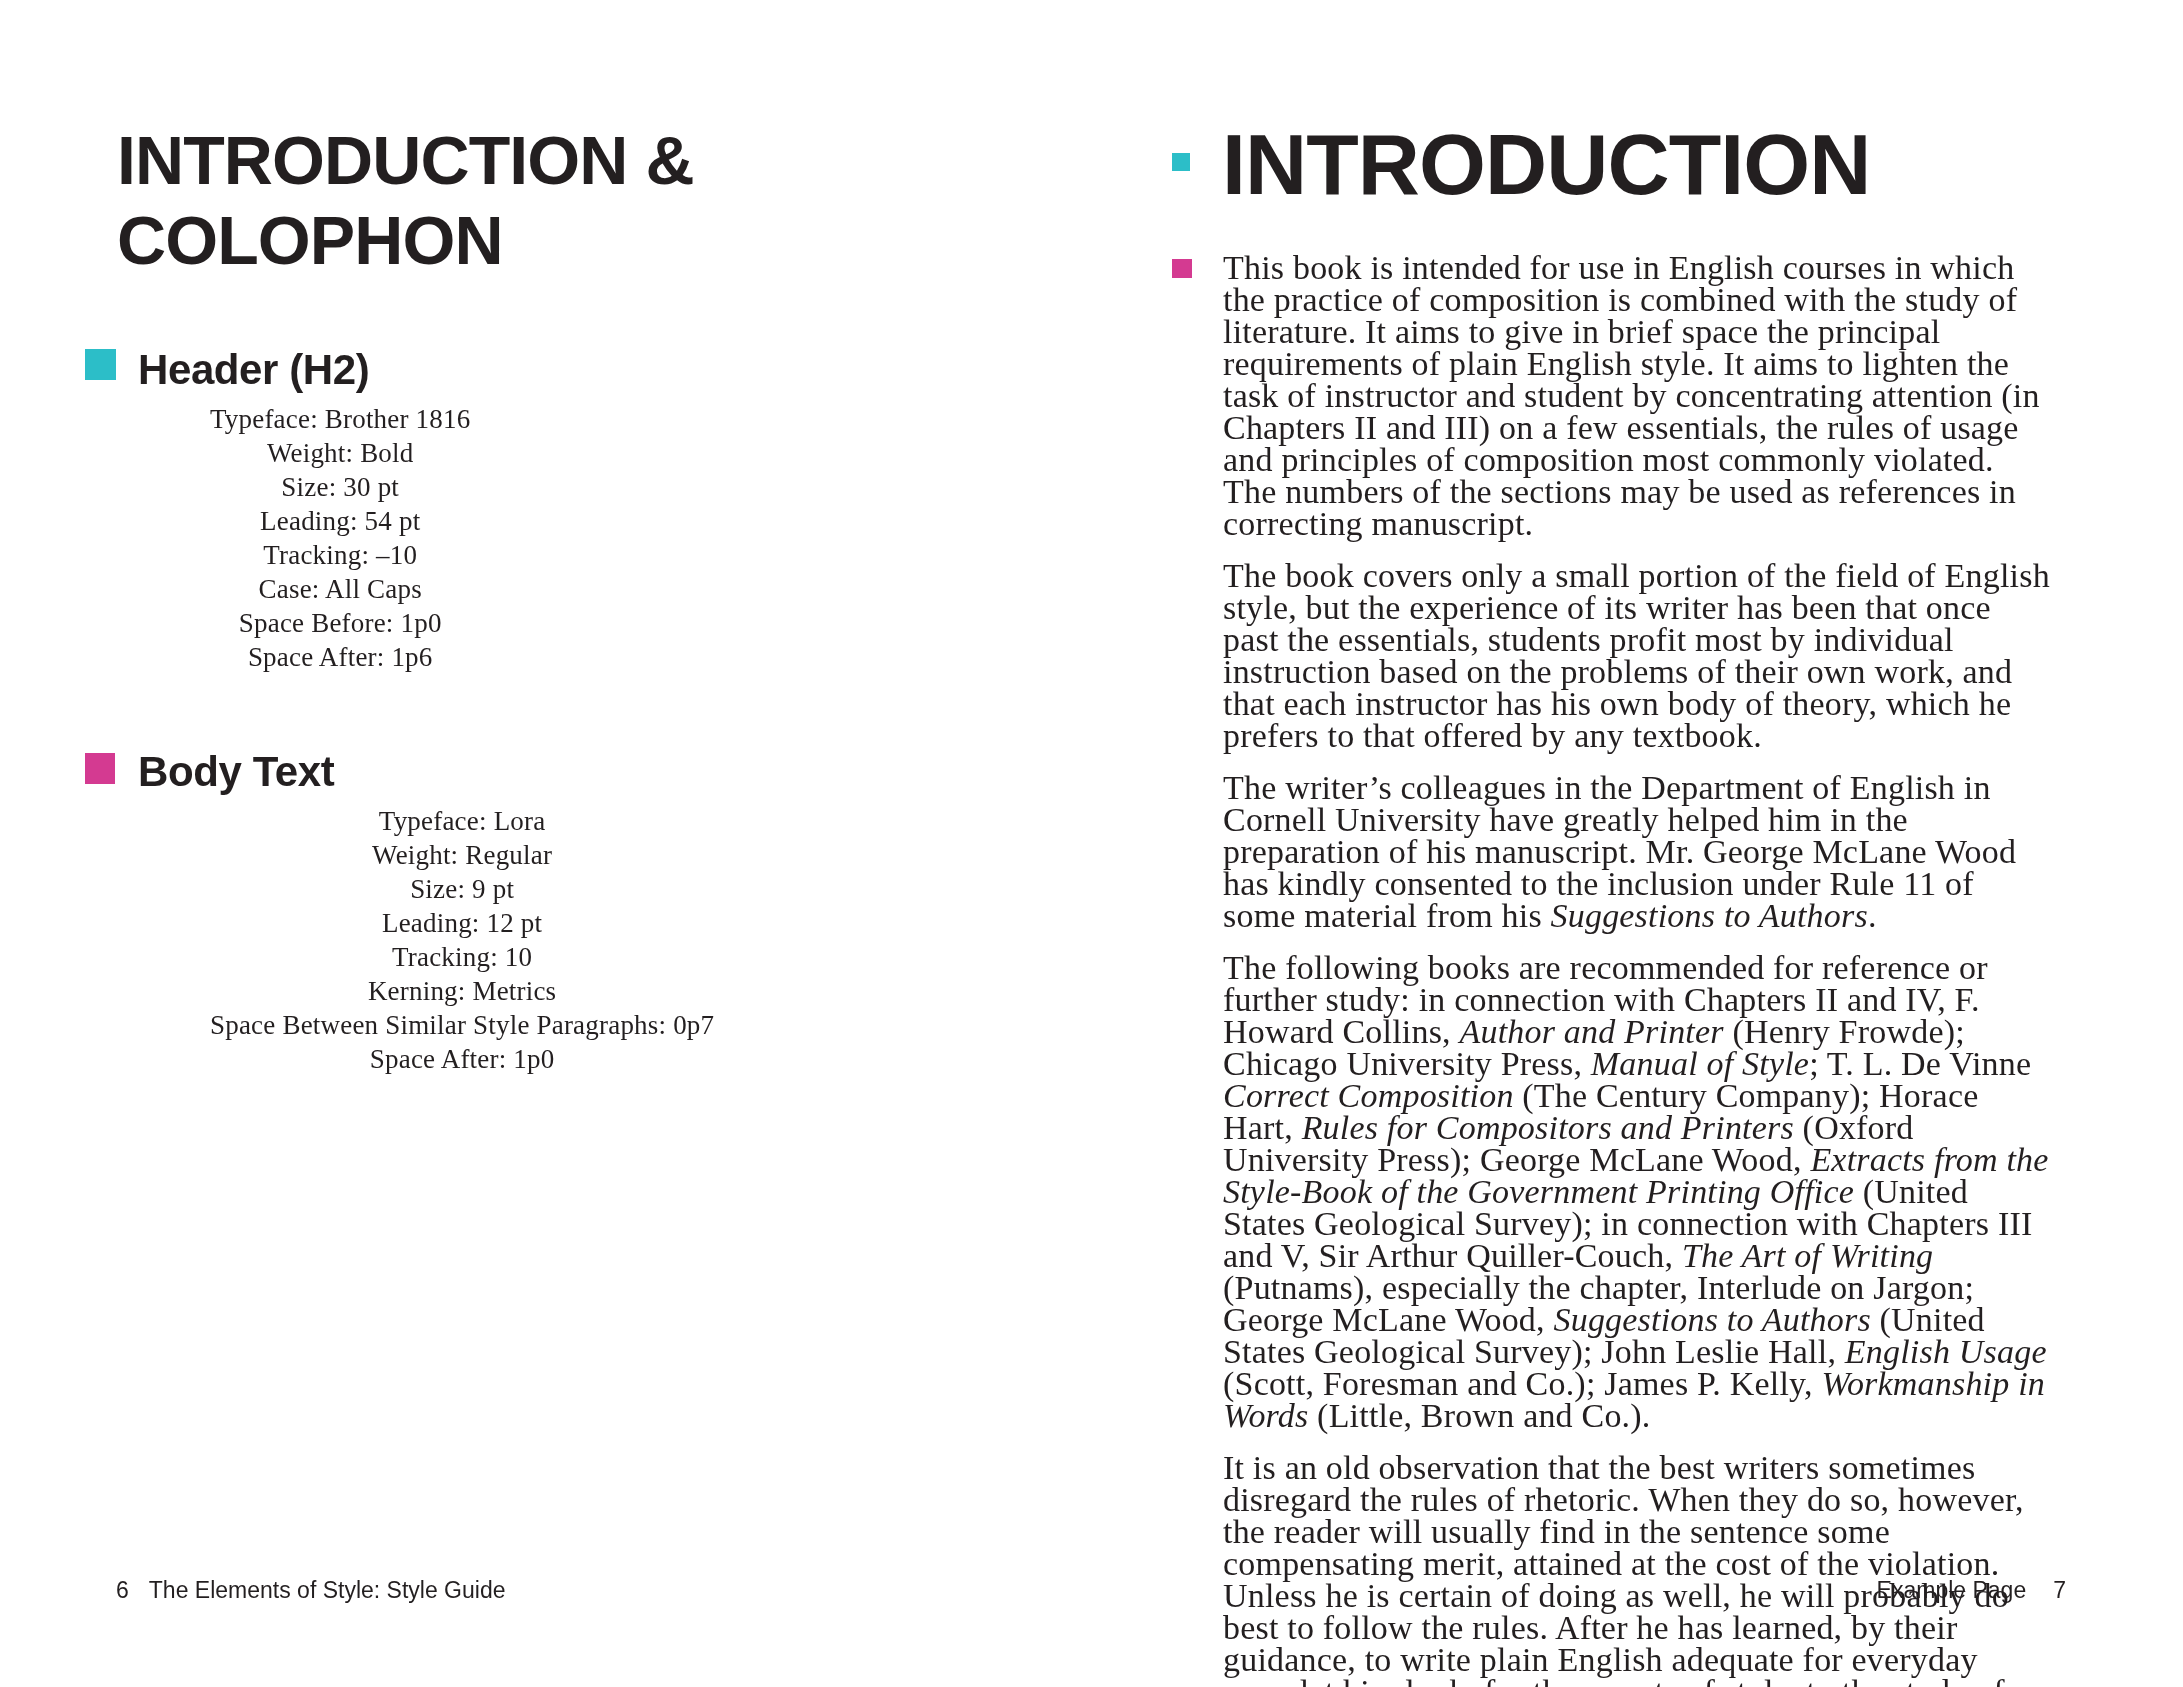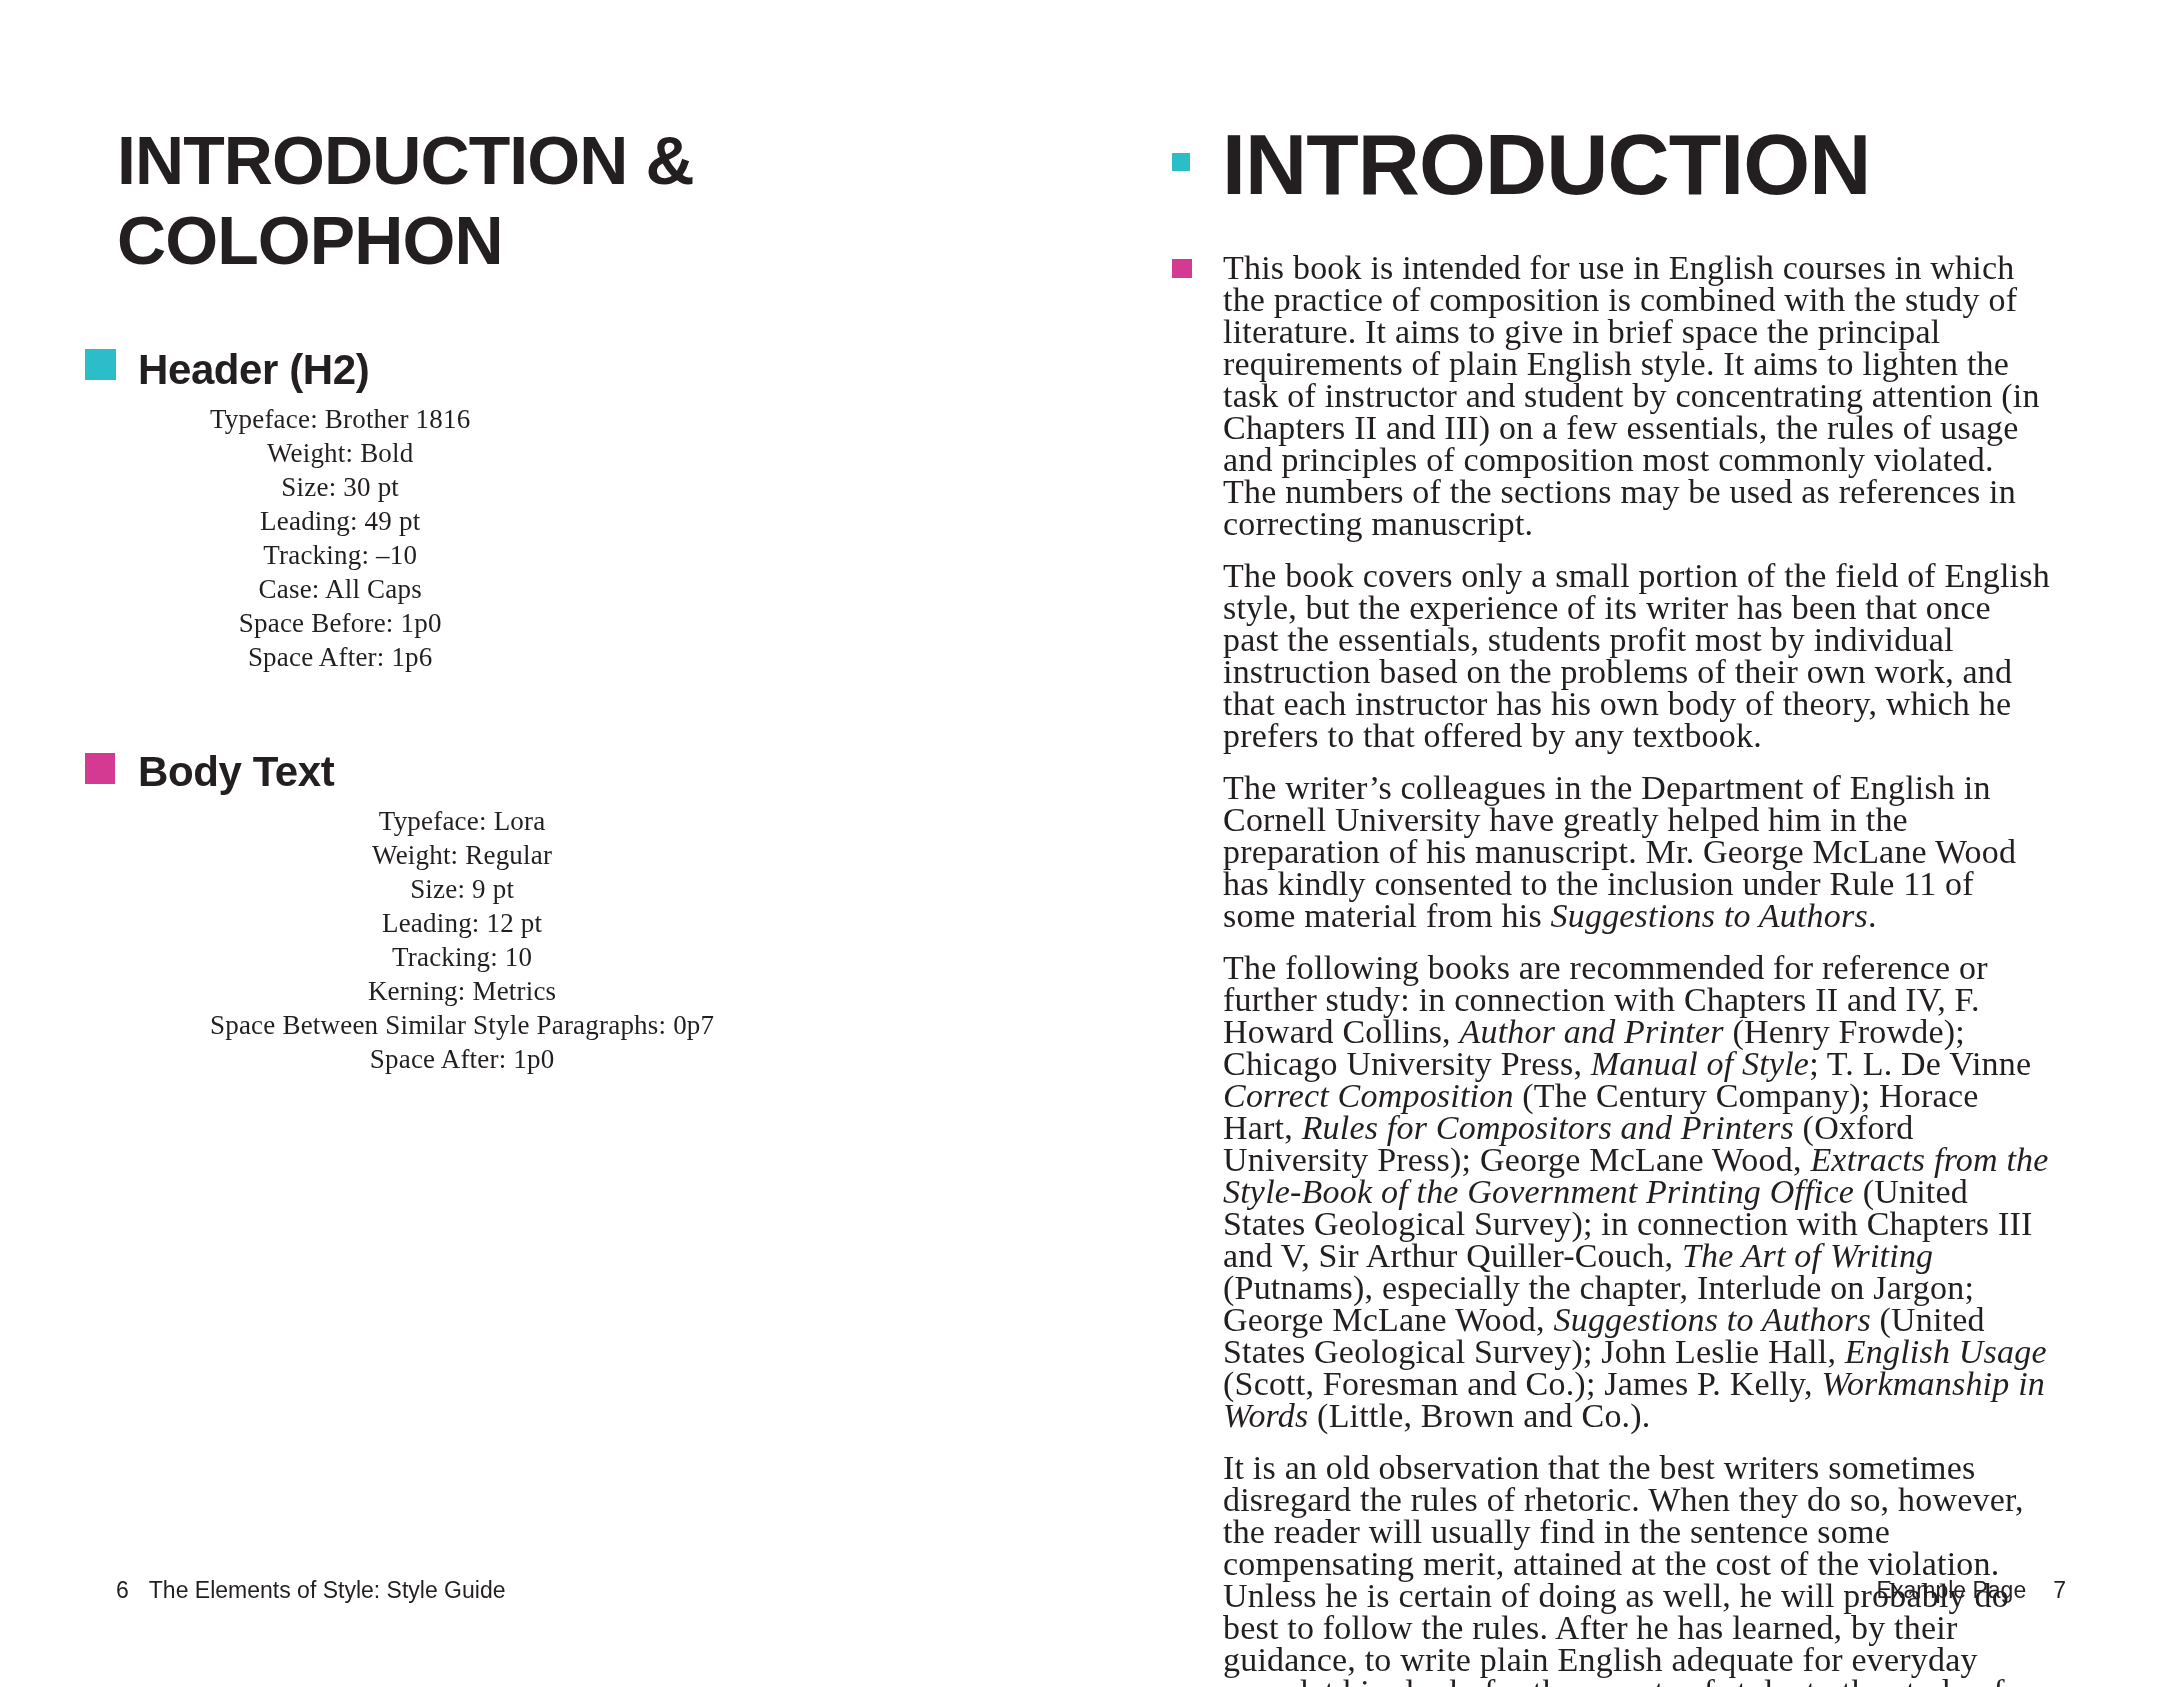--- a/index.html
+++ b/index.html
@@ -85,21 +85,21 @@
     <div>INTRODUCTION &amp;</div>
     <div>COLOPHON</div>
   </h1>
 
   <span class="abs sq sq-h2" style="background: rgb(44, 190, 200);"></span>
   <h2 class="abs sec-heading sec1">Header (H2)</h2>
   <div class="abs specs specs1">
       <div>Typeface: Brother 1816</div>
       <div>Weight: Bold</div>
       <div>Size: 30 pt</div>
-      <div>Leading: 49 pt</div>
+      <div>Leading: 54 pt</div>
       <div>Tracking: –10</div>
       <div>Case: All Caps</div>
       <div>Space Before: 1p0</div>
       <div>Space After: 1p6</div>
     </div>
 
   <span class="abs sq sq-body" style="background: rgb(212, 58, 145);"></span>
   <h2 class="abs sec-heading sec2">Body Text</h2>
   <div class="abs specs specs2">
       <div>Typeface: Lora</div>

